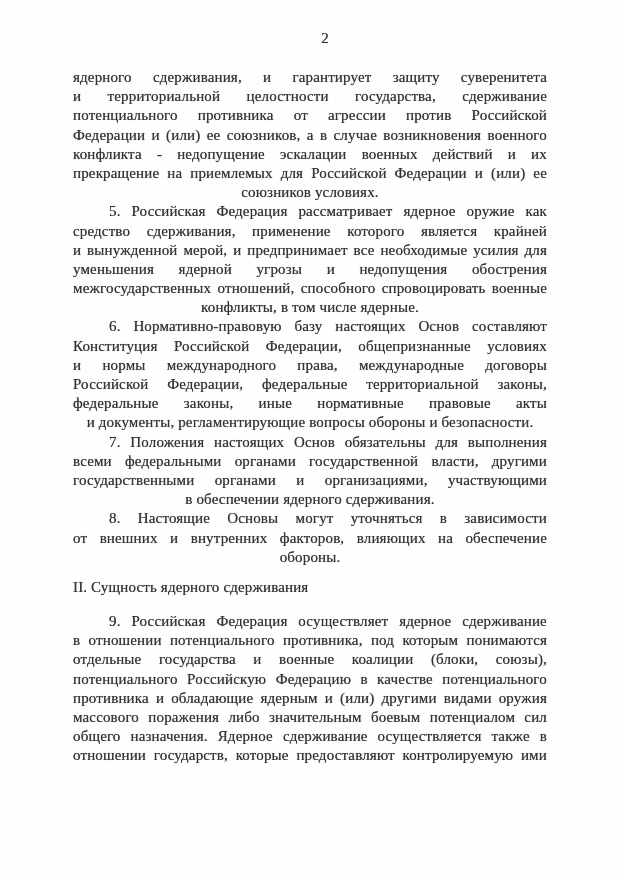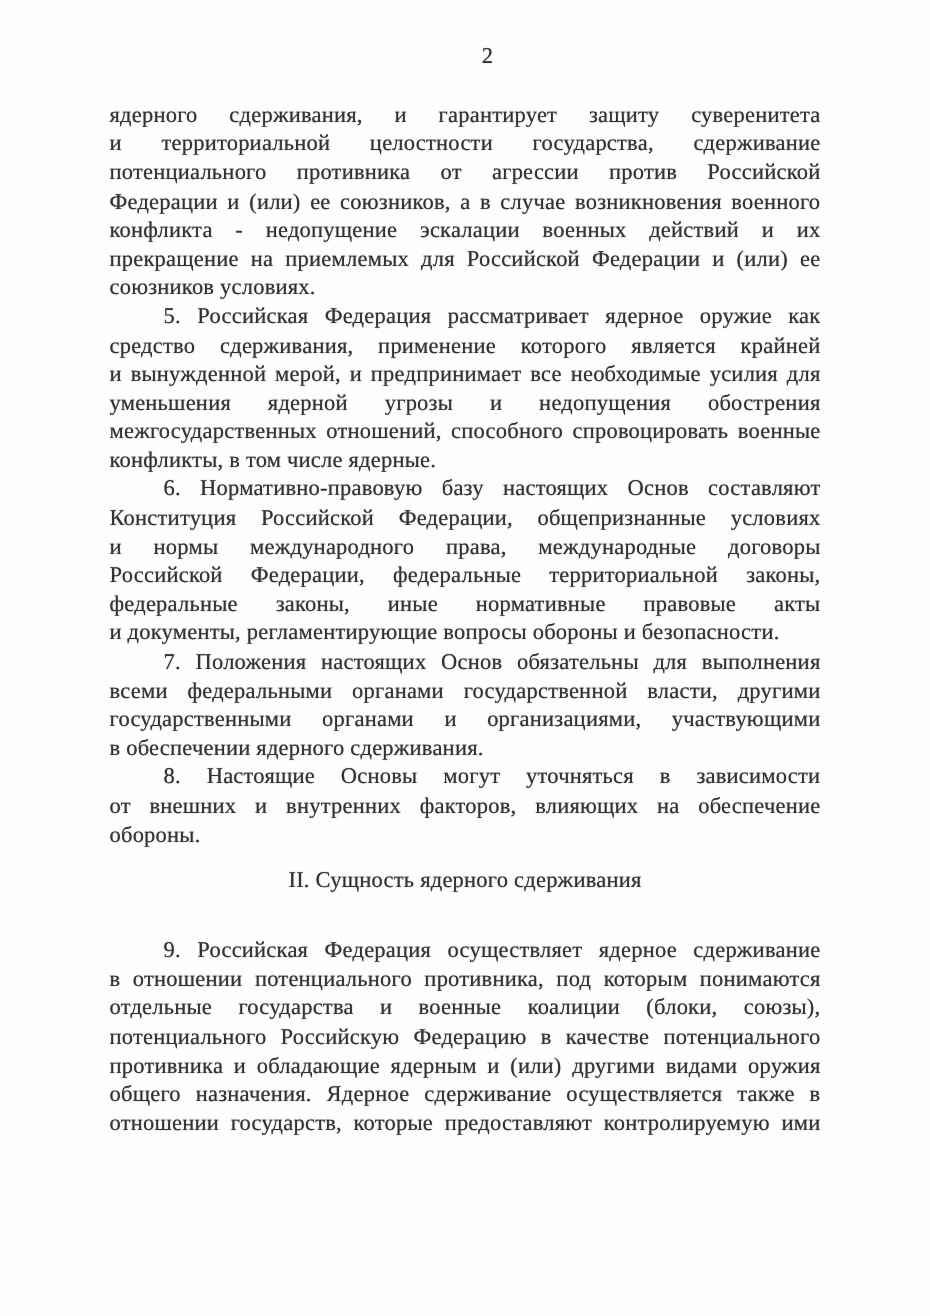--- a/index.html
+++ b/index.html
@@ -28,34 +28,35 @@
     margin-left: 30px; 
     font-size: 15px;
   }
   .body-text {
     margin-top: 22px;
   }
   .line {
     height: 19.2px;
     line-height: 19.2px;
     white-space: nowrap;
+    text-align: center;
   }
   
   .line.j {
     display: flex;
     justify-content: space-between;
   }
   .line.indent {
     padding-left: 36px;
   }
   .heading {
     height: 19.2px;
     line-height: 19.2px;
-    text-align: center;
-    margin: 11px 0 28px 0;
+    text-align: left;
+    margin: 11px 0 15px 0;
   }
 </style>
 </head>
 <body>
 
 <div class="page">
   <div class="page-number">2</div>
   <div class="body-text">
       <div class="line j">
         <span>ядерного</span>
@@ -282,20 +283,29 @@
         <span>и</span>
         <span>обладающие</span>
         <span>ядерным</span>
         <span>и</span>
         <span>(или)</span>
         <span>другими</span>
         <span>видами</span>
         <span>оружия</span>
       </div>
       <div class="line j">
+        <span>массового</span>
+        <span>поражения</span>
+        <span>либо</span>
+        <span>значительным</span>
+        <span>боевым</span>
+        <span>потенциалом</span>
+        <span>сил</span>
+      </div>
+      <div class="line j">
         <span>общего</span>
         <span>назначения.</span>
         <span>Ядерное</span>
         <span>сдерживание</span>
         <span>осуществляется</span>
         <span>также</span>
         <span>в</span>
       </div>
       <div class="line j">
         <span>отношении</span>

